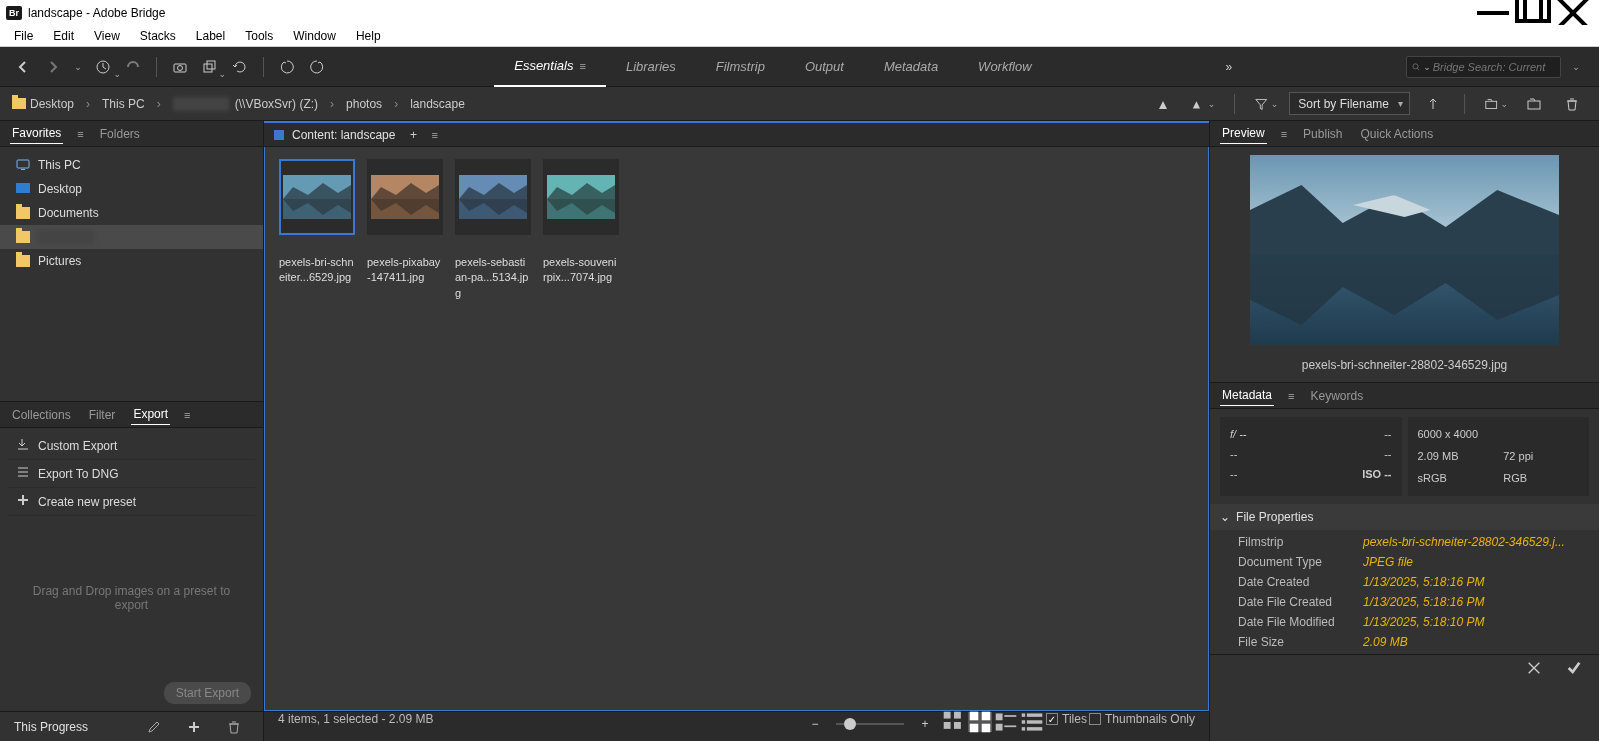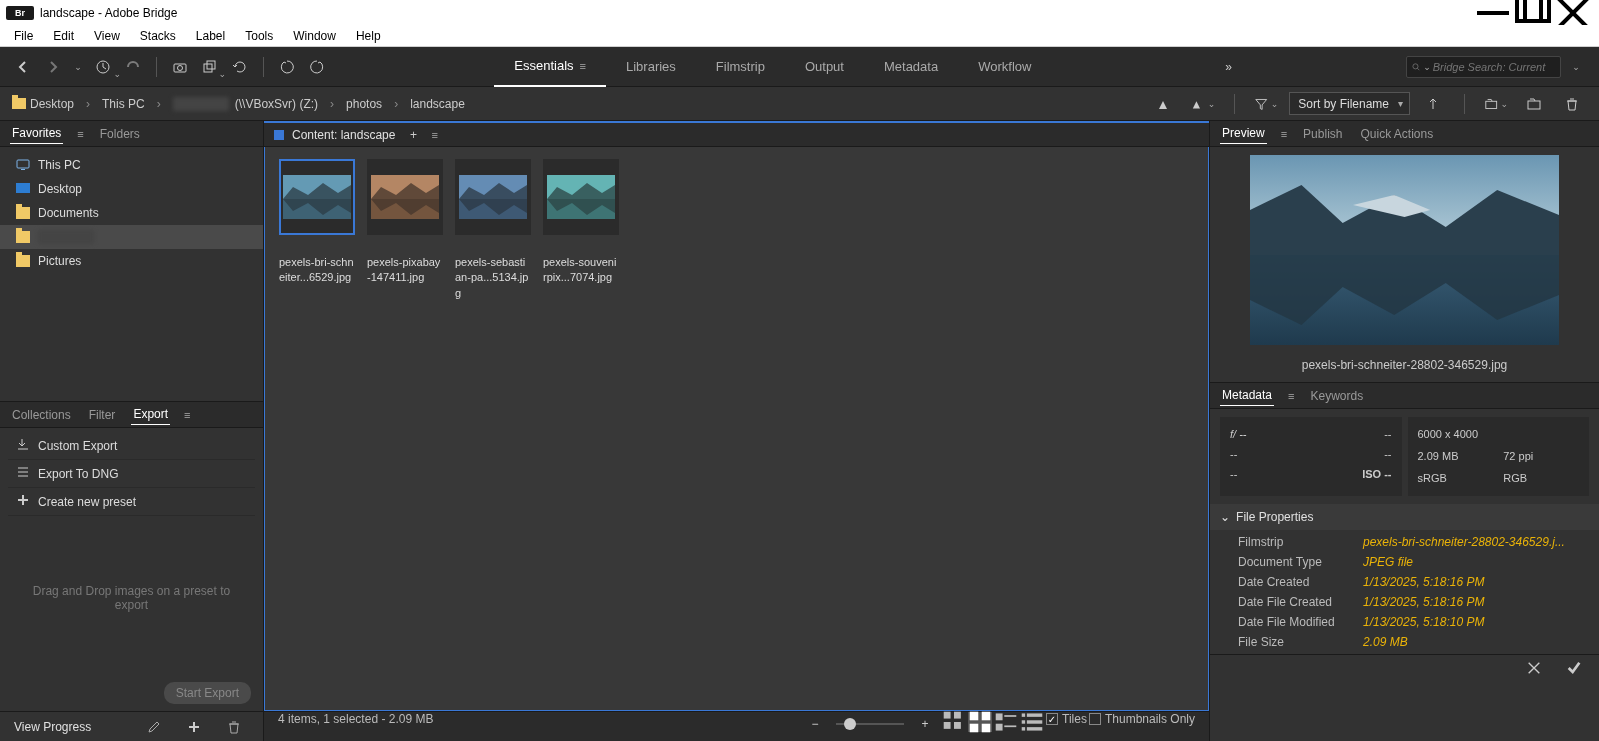--- a/index.html
+++ b/index.html
@@ -1,28 +1,28 @@
 <!DOCTYPE html>
 <html><head>
 <meta charset="utf-8">
 <style>
 * { margin:0; padding:0; box-sizing:border-box; font-family:"Segoe UI",Tahoma,sans-serif; user-select:none; }
 body { width:1599px; height:741px; background:#323232; color:#e0e0e0; font-size:12px; overflow:hidden; display:flex; flex-direction:column; }
 .titlebar { height:25px; background:#fff; color:#000; display:flex; align-items:center; padding:0 6px; }
-.titlebar .app-icon { width:28px; height:14px; background:#1a1a1a; color:#fff; font-size:9px; font-weight:bold; display:inline-flex; align-items:center; justify-content:center; border-radius:2px; margin-right:6px; }
+.titlebar .app-icon { width:16px; height:14px; background:#1a1a1a; color:#fff; font-size:9px; font-weight:bold; display:inline-flex; align-items:center; justify-content:center; border-radius:2px; margin-right:6px; }
 .titlebar .title { flex:1; font-size:12px; }
 .titlebar .win-btn { width:40px; height:25px; display:flex; align-items:center; justify-content:center; cursor:pointer; }
 .menubar { height:22px; background:#fff; color:#000; display:flex; align-items:center; padding:0 4px; border-bottom:1px solid #d0d0d0; }
 .menubar .mitem { padding:2px 10px; font-size:12px; cursor:pointer; }
 .toolbar { height:40px; background:#2b2b2b; display:flex; align-items:center; padding:0 8px; border-bottom:1px solid #1a1a1a; }
 .tbbtn { width:24px; height:24px; display:flex; align-items:center; justify-content:center; margin:0 3px; color:#ccc; cursor:pointer; position:relative; }
 .tbbtn svg { width:16px; height:16px; }
 .tsep { width:1px; height:20px; background:#555; margin:0 8px; }
 .workspace-tabs { display:flex; margin-left:auto; margin-right:auto; }
-.ws-tab { padding:0 20px; height:40px; display:flex; align-items:center; color:#aaa; font-size:13px; cursor:pointer; }
+.ws-tab { padding:0 20px; height:40px; display:flex; align-items:center; color:#aaa; font-size:13px; cursor:pointer;font-style:italic; }
 .ws-tab.active { color:#fff; border-bottom:2px solid #fff; }
 .ws-menu-icon { margin-left:6px; }
 .searchbox { margin-left:auto; width:155px; height:22px; background:#1f1f1f; border:1px solid #444; border-radius:2px; display:flex; align-items:center; padding:0 4px; }
 .searchbox input { background:transparent; border:none; color:#888; font-size:11px; width:100%; outline:none; font-style:italic; }
 .breadcrumb-row { height:34px; background:#323232; display:flex; align-items:center; padding:0 12px; border-bottom:1px solid #1a1a1a; }
 .bc-item { display:flex; align-items:center; gap:4px; cursor:pointer; color:#ccc; font-size:12px; }
 .bc-sep { margin:0 12px; color:#888; }
 .bc-right { margin-left:auto; display:flex; align-items:center; gap:8px; }
 .sort-combo { height:23px; background:#2a2a2a; border:1px solid #555; padding:0 20px 0 8px; font-size:12px; color:#ddd; display:flex; align-items:center; cursor:pointer; position:relative; min-width:120px; }
 .sort-combo::after { content:'▾'; position:absolute; right:6px; color:#aaa; font-size:10px; }
@@ -338,21 +338,21 @@
             <span>Create new preset</span>
           </div>
         </div>
       <div class="drop-hint">
           <span>Drag and Drop images on a preset to export</span>
         </div>
       <div class="export-footer">
         <div class="start-export-btn">Start Export</div>
       </div>
       <div class="progress-row">
-        <span>View Progress</span>
+        <span>This Progress</span>
         <span style="flex:1"></span>
         <span class="tbbtn">
             <svg viewBox="0 0 16 16">
               <path d="M3 13l1-3 7-7 2 2-7 7z" stroke="#aaa" fill="none"></path>
             </svg>
           </span>
         <span class="tbbtn">
             <svg viewBox="0 0 16 16">
               <path d="M8 3v10M3 8h10" stroke="#ccc" stroke-width="2"></path>
             </svg>

